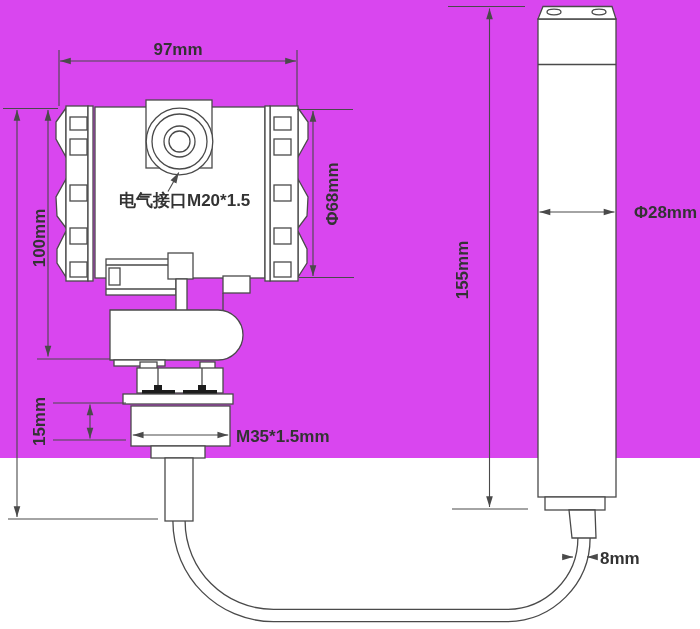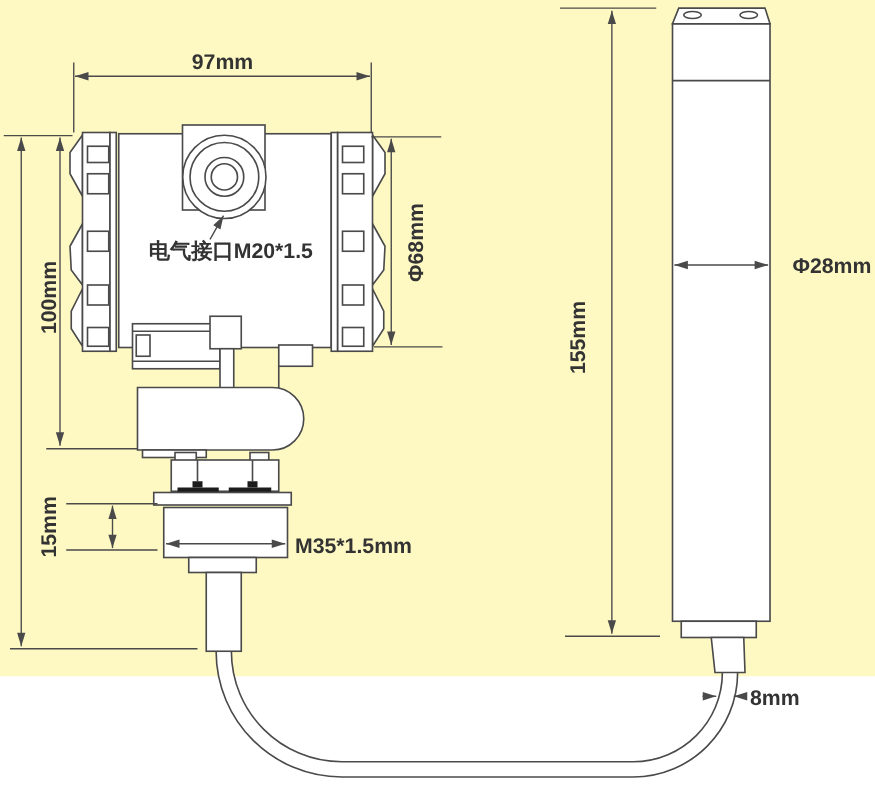--- a/index.html
+++ b/index.html
@@ -1,17 +1,17 @@
 <!DOCTYPE html>
 <html><head>
 <meta charset="utf-8">
 <style>
   html,body{margin:0;padding:0;background:#ffffff;}
   body{width:700px;height:629px;overflow:hidden;font-family:"Liberation Sans","DejaVu Sans",sans-serif;}
-  .stage{position:relative;width:700px;height:541px;background:#fef9c3;}
+  .stage{position:relative;width:700px;height:458px;background:#d946ef;}
   svg{display:block;}
   .part{stroke:#4a4a4a;stroke-width:1.3;fill:#ffffff;}
   .part-line{stroke:#4a4a4a;stroke-width:1.3;fill:none;}
   .part-black{fill:#1c1c1c;stroke:none;}
   .dim{stroke:#4a4a4a;stroke-width:1.1;fill:none;}
   .cable-outer{stroke:#4a4a4a;stroke-width:13.5;fill:none;}
   .cable-inner{stroke:#ffffff;stroke-width:10.9;fill:none;}
   .lbl{fill:#333333;font-size:17px;font-weight:600;font-family:"Liberation Sans","DejaVu Sans",sans-serif;}
 </style>
 </head>

